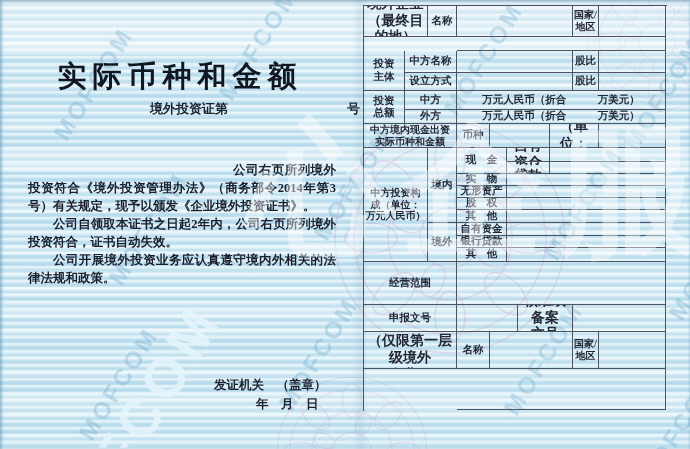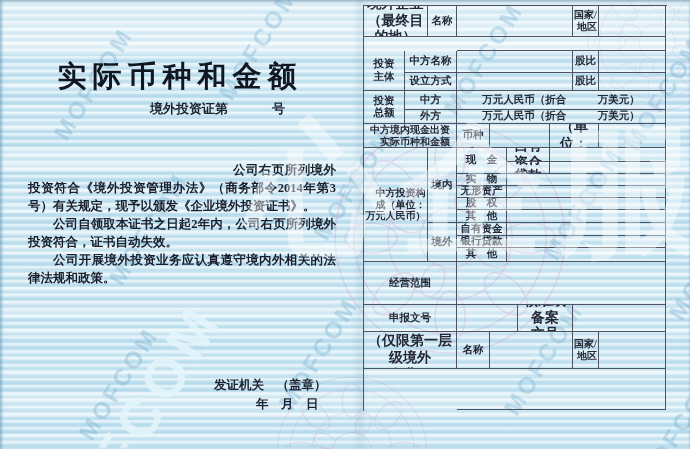--- a/index.html
+++ b/index.html
@@ -46,21 +46,21 @@
   .wm-tile-big{font-size:56px;color:rgba(228,245,252,0.85);letter-spacing:6px;}
 
   
   .stamp-layer{position:absolute;inset:0;z-index:2;pointer-events:none;}
 
   
   .left-page{position:absolute;left:0;top:0;width:360px;height:449px;z-index:3;}
   .title{margin-top:57px;text-align:center;font-size:29px;font-weight:700;
     letter-spacing:6px;color:#11172 2;color:#111722;}
   .subtitle{margin-top:3px;margin-left:150px;font-size:13px;font-weight:700;
-    display:flex;align-items:baseline;}
+    display:flex;align-items:baseline;justify-content:space-between;}
   .cert-gap{display:inline-block;width:44px;}
   .body-text{position:absolute;left:28px;top:161px;width:308px;
     font-size:12.5px;line-height:18px;font-weight:700;color:#1a1f2e;
     text-align:justify;}
   .body-text p{margin:0;}
   .body-text p.first{text-indent:205px;}
   .body-text p.ind{text-indent:25px;}
   .issuer-line{position:absolute;left:214px;top:377px;font-size:12.5px;font-weight:700;white-space:pre;}
   .date-line{position:absolute;left:256px;top:396px;font-size:12.5px;font-weight:700;white-space:pre;}
 
@@ -78,21 +78,21 @@
   .cell{
     border-right:1px solid var(--line);
     border-bottom:1px solid var(--line);
     display:flex;align-items:center;justify-content:center;
     text-align:center;
     font-size:10.5px;font-weight:600;line-height:1.18;
     color:#232836;white-space:pre-line;overflow:hidden;
     padding:0 1px;
   }
   .cell.sm{font-size:14px;}
-  .cell.xs{font-size:10px;text-align:right;}
+  .cell.xs{font-size:10px;}
 </style>
 </head>
 <body>
 
 <div class="band band-top"></div>
 <div class="band band-1"></div>
 <div class="band band-2"></div>
 <div class="band band-3"></div>
 
 <span class="wm-tile" style="left:30px;top:70px">MOFCOM</span>

